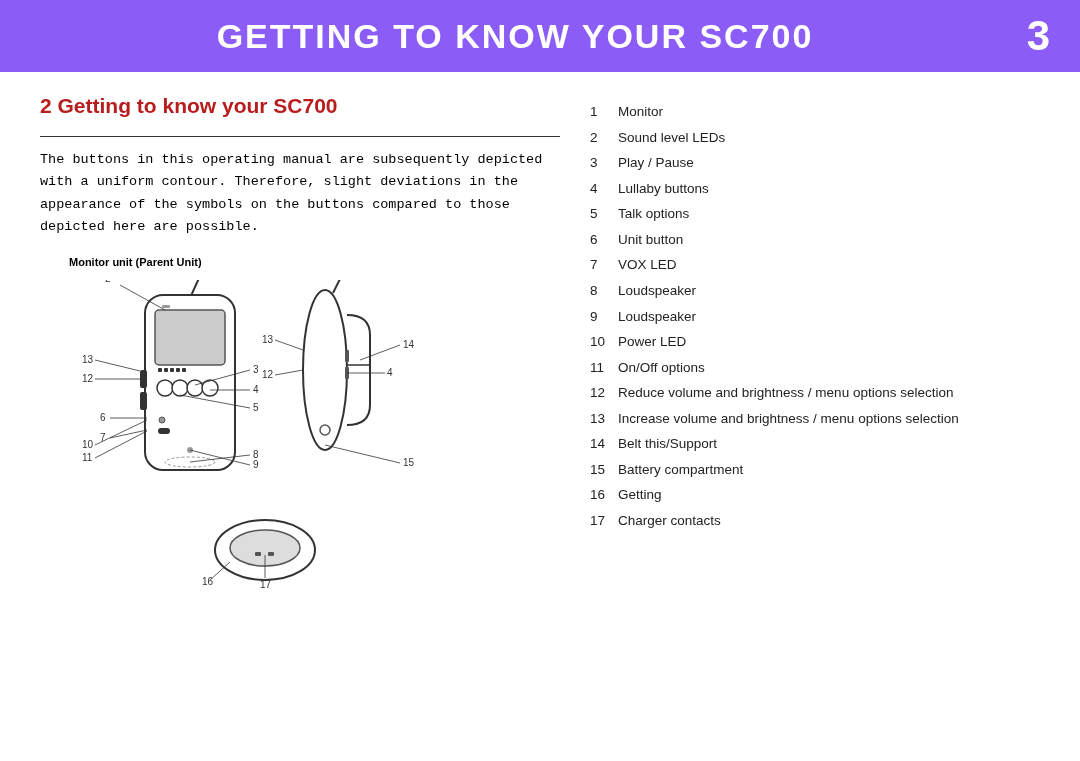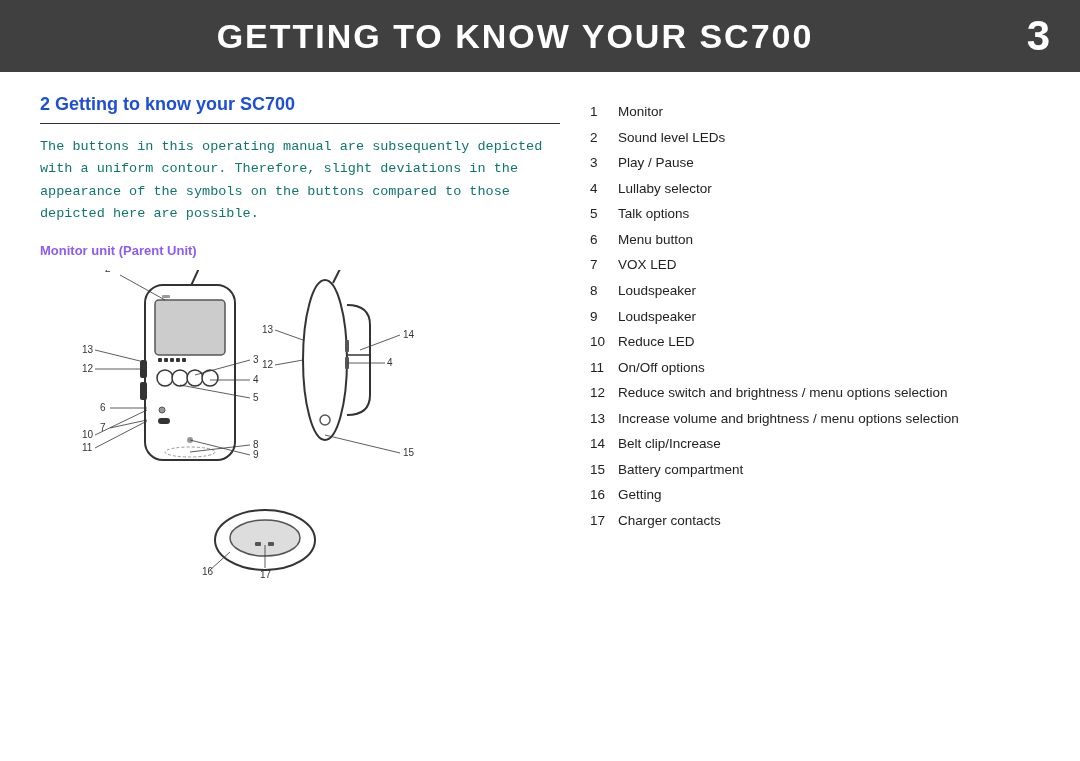--- a/index.html
+++ b/index.html
@@ -6,21 +6,21 @@
     body {
       width: 1080px;
       height: 761px;
       background: #ffffff;
       font-family: Arial, Helvetica, sans-serif;
       overflow: hidden;
     }
 
     
     .header {
-      background: #404040;
+      background: #8b5cf6;
       display: flex;
       align-items: center;
       justify-content: space-between;
       padding: 0 30px 0 0;
       height: 72px;
     }
     .header-title {
       color: #ffffff;
       font-size: 34px;
       font-weight: bold;
@@ -45,42 +45,43 @@
       gap: 30px;
     }
 
     
     .left-col {
       flex: 1;
       max-width: 520px;
     }
 
     .section-title {
-      font-size: 18px;
+      font-size: 21px;
       font-weight: bold;
-      margin-bottom: 8px;
-      color: #1d4ed8;
+      margin-bottom: 18px;
+      color: #b91c1c;
     }
     .divider {
       border: none;
       border-top: 1.5px solid #333;
       margin-bottom: 12px;
     }
     .intro-text {
       font-size: 13.5px;
       line-height: 1.65;
-      color: #0f766e;
+      color: #000000;
       font-family: 'Courier New', Courier, monospace;
       margin-bottom: 18px;
     }
     .sub-title {
-      font-size: 13px;
+      font-size: 11px;
       font-weight: bold;
       margin-bottom: 12px;
-      color: #8b5cf6;
+      color: #000000;
+      margin-left: 29px;
     }
 
     
     .diagram-area {
       display: flex;
       flex-direction: column;
       align-items: center;
       position: relative;
     }
 
@@ -261,61 +262,61 @@
         <li>
           <span class="num">2</span>
           <span class="desc">Sound level LEDs</span>
         </li>
         <li>
           <span class="num">3</span>
           <span class="desc">Play / Pause</span>
         </li>
         <li>
           <span class="num">4</span>
-          <span class="desc">Lullaby selector</span>
+          <span class="desc">Lullaby buttons</span>
         </li>
         <li>
           <span class="num">5</span>
           <span class="desc">Talk options</span>
         </li>
         <li>
           <span class="num">6</span>
-          <span class="desc">Menu button</span>
+          <span class="desc">Unit button</span>
         </li>
         <li>
           <span class="num">7</span>
           <span class="desc">VOX LED</span>
         </li>
         <li>
           <span class="num">8</span>
           <span class="desc">Loudspeaker</span>
         </li>
         <li>
           <span class="num">9</span>
           <span class="desc">Loudspeaker</span>
         </li>
         <li>
           <span class="num">10</span>
-          <span class="desc">Reduce LED</span>
+          <span class="desc">Power LED</span>
         </li>
         <li>
           <span class="num">11</span>
           <span class="desc">On/Off options</span>
         </li>
         <li>
           <span class="num">12</span>
-          <span class="desc">Reduce switch and brightness / menu options selection</span>
+          <span class="desc">Reduce volume and brightness / menu options selection</span>
         </li>
         <li>
           <span class="num">13</span>
           <span class="desc">Increase volume and brightness / menu options selection</span>
         </li>
         <li>
           <span class="num">14</span>
-          <span class="desc">Belt clip/Increase</span>
+          <span class="desc">Belt this/Support</span>
         </li>
         <li>
           <span class="num">15</span>
           <span class="desc">Battery compartment</span>
         </li>
         <li>
           <span class="num">16</span>
           <span class="desc">Getting</span>
         </li>
         <li>

